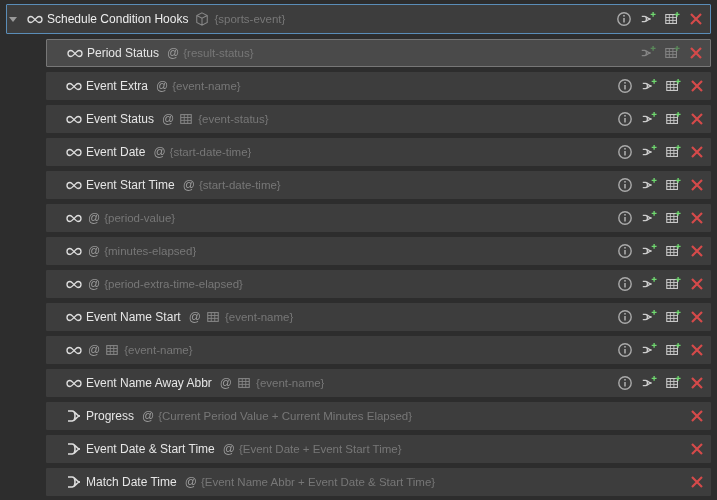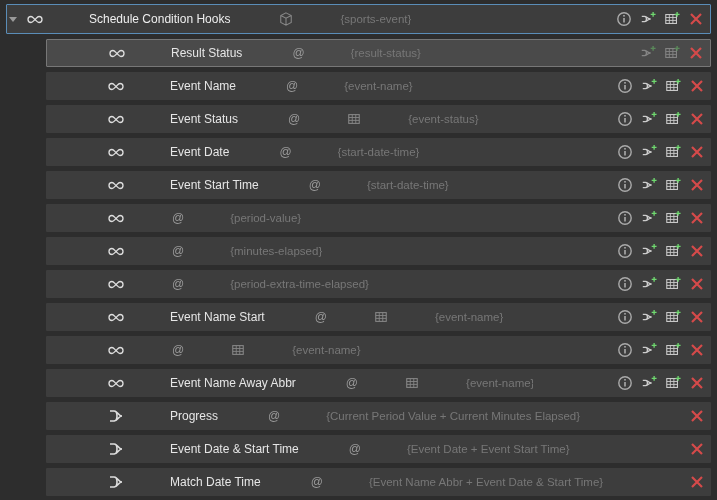--- a/index.html
+++ b/index.html
@@ -17,21 +17,20 @@
   }
   .row {
     display: flex;
     align-items: center;
     height: 28px;
     background: #3d3d3d;
     margin-bottom: 5px;
     border-radius: 1px;
     padding: 0 6px 0 6px;
     position: relative;
-    gap: 42px;
   }
   .row.header {
     height: 30px;
     background: #3d3d3d;
     border: 1px solid #5a8db8;
     margin-left: 0;
     padding-left: 20px;
   }
   .row.header::before {
     content: "";
@@ -142,21 +141,21 @@
   </span>
       </div>
     </div>
     <div class="row child highlight">
       <span class="spacer-expand"></span>
       <span class="icon ">
     <svg width="20" height="11" style="color:#ddd">
           <use href="#sym-infinity"></use>
         </svg>
   </span>
-      <span class="label">Result Status</span>
+      <span class="label">Period Status</span>
       <span class="at">@</span>
       <span class="binding">{result-status}</span>
       <span class="flex-fill"></span>
       <div class="actions">
         <span class="icon ghost">
     <svg width="18" height="16" style="color:#ccc">
             <use href="#sym-addgroup"></use>
           </svg>
   </span>
         <span class="icon ghost">
@@ -171,21 +170,21 @@
   </span>
       </div>
     </div>
     <div class="row child">
       <span class="spacer-expand"></span>
       <span class="icon ">
     <svg width="20" height="11" style="color:#ddd">
           <use href="#sym-infinity"></use>
         </svg>
   </span>
-      <span class="label">Event Name</span>
+      <span class="label">Event Extra</span>
       <span class="at">@</span>
       <span class="binding">{event-name}</span>
       <span class="flex-fill"></span>
       <div class="actions">
         <span class="icon ">
     <svg width="16" height="16" style="color:#aaa">
             <use href="#sym-info"></use>
           </svg>
   </span>
         <span class="icon ">

